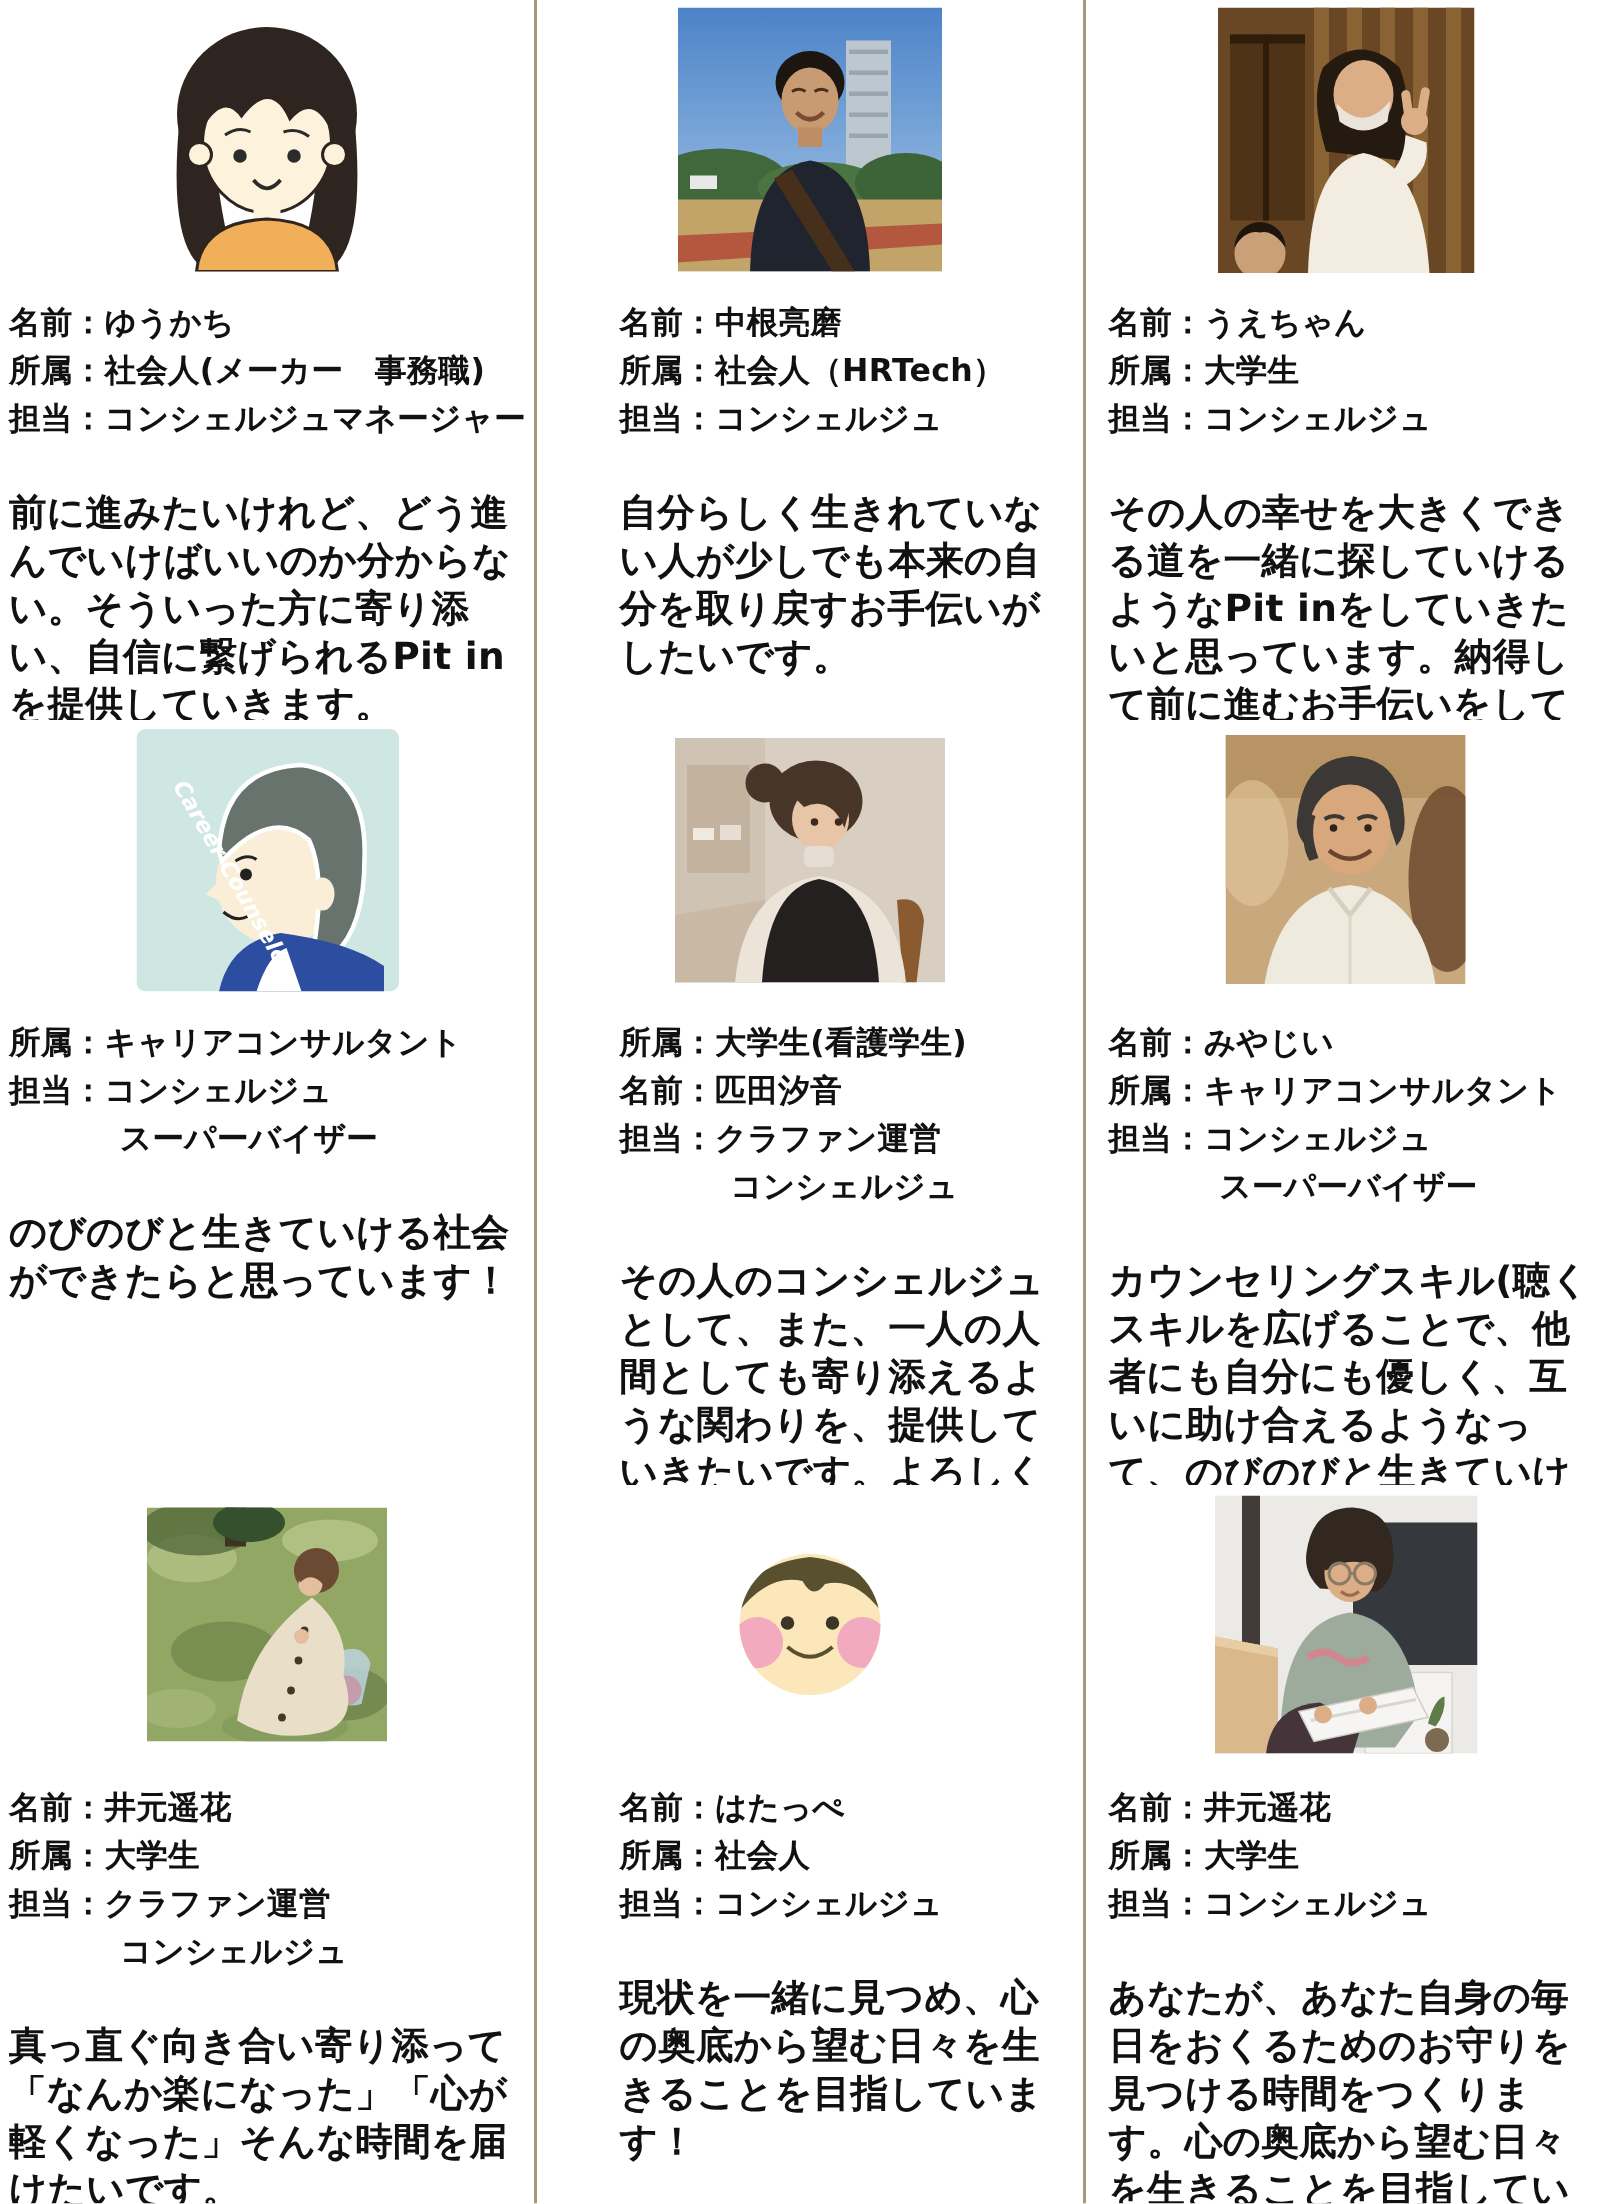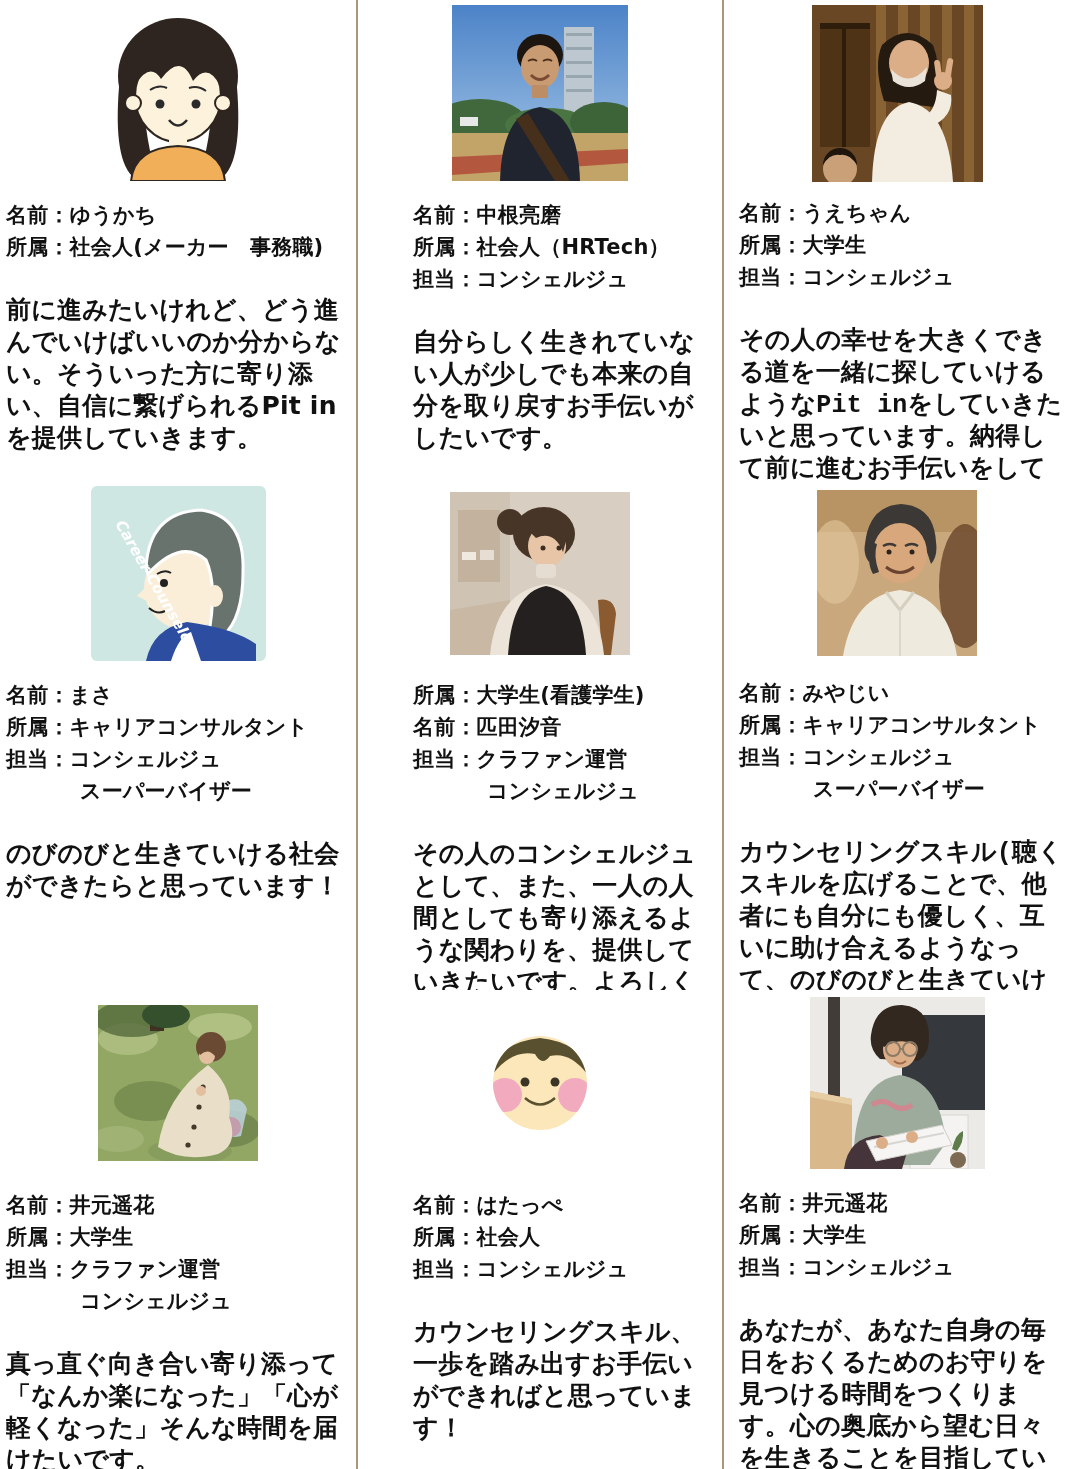--- a/index.html
+++ b/index.html
@@ -15,21 +15,21 @@
     width:896px; height:1469px;border-radius:13px;
   }
   .cell { box-sizing:border-box; overflow:hidden; }
   .cell.c1, .cell.c2 { border-right:2px solid #a99878; }
   .imgwrap {
     height:186px; display:flex; justify-content:center; align-items:center;
   }
   .info { padding-top:13px; }
   .c1 .info { padding-left:6px;  padding-right:2px; }
   .c2 .info { padding-left:18px; padding-right:4px;margin-left:37px; }
-  .c3 .info { padding-left:15px; padding-right:2px;font-family:Liberation Mono, monospace; }
+  .c3 .info { padding-left:15px; padding-right:2px; }
   .line { font-size:21px; line-height:32px; letter-spacing:0.2px; }
   .role2 { padding-left:74px; }
   .desc  { font-size:25px; line-height:32px; letter-spacing:0.2px; margin-top:31px; }
   svg { display:block; }
 </style>
 </head>
 <body>
 
 <div class="grid">
 
@@ -49,20 +49,21 @@
         <circle cx="62" cy="98" r="4.5" fill="#2b2b2b"></circle>
         <circle cx="98" cy="98" r="4.5" fill="#2b2b2b"></circle>
         <path d="M71,114 q9,11 18,0" stroke="#2b2b2b" stroke-width="2.5" fill="none"></path>
         <rect x="71" y="131" width="18" height="13" fill="#fdf3dc"></rect>
         <path d="M33,175 Q36,142 80,140 Q124,142 127,175 Z" fill="#f0af58" stroke="#2e2520" stroke-width="2"></path>
       </svg>
     </div>
     <div class="info">
       <div class="line"><span>名前：</span><span>ゆうかち</span></div>
       <div class="line"><span>所属：</span><span>社会人(メーカー　事務職)</span></div>
+      <div class="line"><span>担当：</span><span>コンシェルジュマネージャー</span></div>
 
       <div class="desc">前に進みたいけれど、どう進んでいけばいいのか分からない。そういった方に寄り添い、自信に繋げられるPit inを提供していきます。</div>
     </div>
   </div>
 
   <div class="cell c2">
     <div class="imgwrap">
       <svg width="176" height="176" viewBox="0 0 176 176">
         <defs>
           <linearGradient id="sky1" x1="0" y1="0" x2="0" y2="1">
@@ -145,21 +146,20 @@
         <ellipse cx="124" cy="110" rx="8" ry="11" fill="#fbeed9"></ellipse>
         <path d="M66,88 q8,-5 14,-1" stroke="#222222" stroke-width="2" fill="none"></path>
         <circle cx="73" cy="97" r="4" fill="#222222"></circle>
         <path d="M58,122 q8,7 16,3" stroke="#222222" stroke-width="2" fill="none"></path>
         <path d="M55,175 Q62,142 96,136 Q142,142 165,158 L165,175 Z" fill="#2c4da0"></path>
         <path d="M80,175 Q88,150 100,146 L110,175 Z" fill="#ffffff"></path>
         <text transform="translate(24,38) rotate(60)" font-size="15" font-style="italic" fill="#ffffff">Career Counselor</text>
       </svg>
     </div>
     <div class="info">
-      <div class="line"><span>名前：</span><span>まさ</span></div>
       <div class="line"><span>所属：</span><span>キャリアコンサルタント</span></div>
       <div class="line"><span>担当：</span><span>コンシェルジュ</span></div>
       <div class="line role2">スーパーバイザー</div>
       <div class="desc">のびのびと生きていける社会ができたらと思っています！</div>
     </div>
   </div>
 
   <div class="cell c2">
     <div class="imgwrap">
       <svg width="180" height="163" viewBox="0 0 180 163">
@@ -271,21 +271,21 @@
         <circle cx="35" cy="49" r="4.5" fill="#3c3526"></circle>
         <circle cx="65" cy="49" r="4.5" fill="#3c3526"></circle>
         <path d="M35,65 q15,13 30,0" stroke="#58502f" stroke-width="2.5" fill="none"></path>
       </svg>
     </div>
     <div class="info">
       <div class="line"><span>名前：</span><span>はたっぺ</span></div>
       <div class="line"><span>所属：</span><span>社会人</span></div>
       <div class="line"><span>担当：</span><span>コンシェルジュ</span></div>
 
-      <div class="desc">カウンセリングスキル、一歩を踏み出すお手伝いができればと思っています！</div>
+      <div class="desc">現状を一緒に見つめ、心の奥底から望む日々を生きることを目指しています！</div>
     </div>
   </div>
 
   <div class="cell c3">
     <div class="imgwrap">
       <svg width="175" height="172" viewBox="0 0 175 172">
         <rect width="175" height="172" fill="#eceae6"></rect>
         <rect x="18" width="12" height="124" fill="#413c38"></rect>
         <rect x="92" y="18" width="83" height="95" fill="#35383d"></rect>
         <rect x="100" y="118" width="58" height="54" fill="#f4f3f1" stroke="#d8d6d2"></rect>

